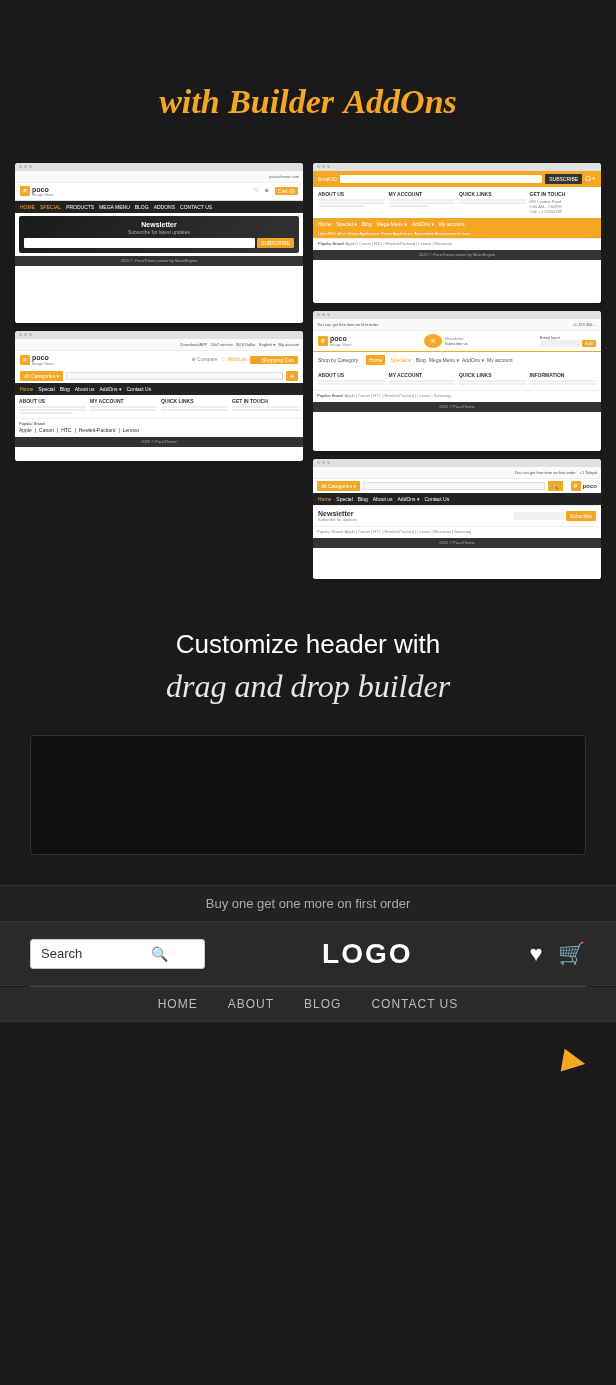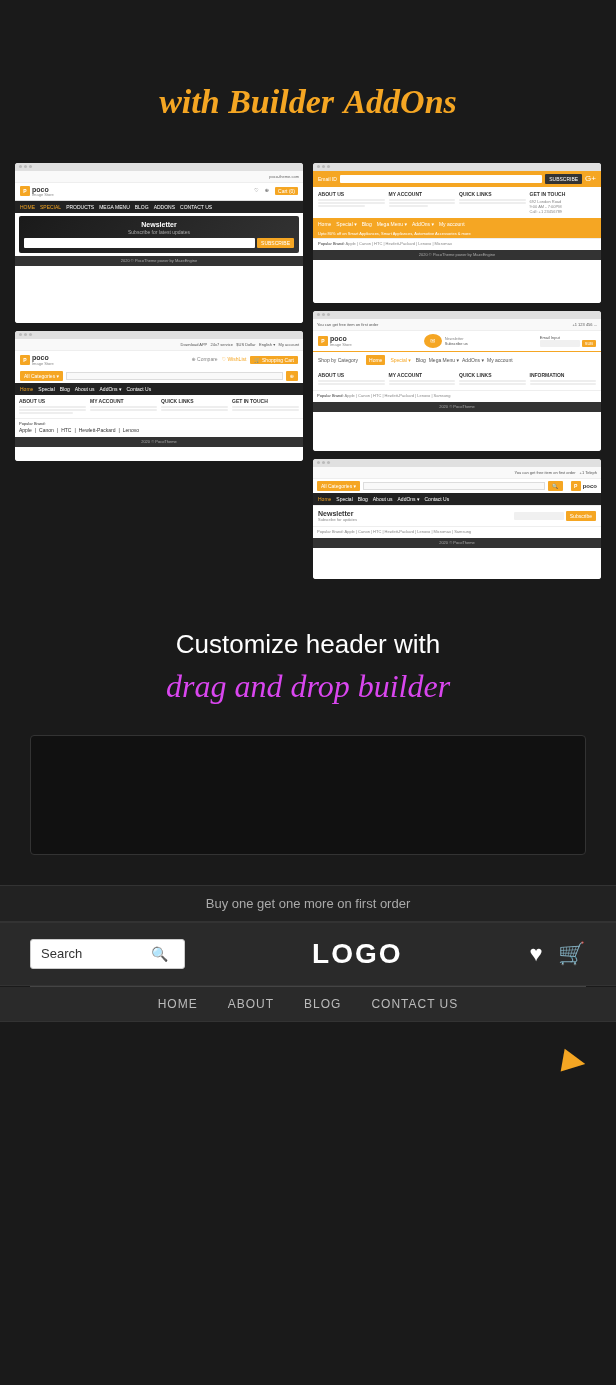--- a/index.html
+++ b/index.html
@@ -140,21 +140,21 @@
       padding: 30px 30px 20px;
     }
     .customize-section h2 {
       font-size: 26px;
       font-weight: 400;
       color: #fff;
       margin-bottom: 8px;
     }
     .customize-section .cursive {
       font-size: 32px;
-      color: #d946ef;
+      color: #e5e5e5;
       font-style: italic;
       font-family: Georgia, serif;
       font-weight: 400;
     }
 
     
     .builder-preview {
       margin: 10px 30px 30px;
       background: #111;
       border: 1px solid #333;
@@ -193,21 +193,21 @@
       border-bottom: 1px solid #333;
     }
 
     .demo-search-container {
       display: flex;
       align-items: center;
       background: #fff;
       border: 1px solid #ccc;
       border-radius: 3px;
       padding: 6px 10px;
-      width: 155px;
+      width: 175px;
     }
     .demo-search-container input {
       border: none;
       outline: none;
       background: transparent;
       font-size: 13px;
       color: #333;
       width: 110px;
     }
     .demo-search-icon {

